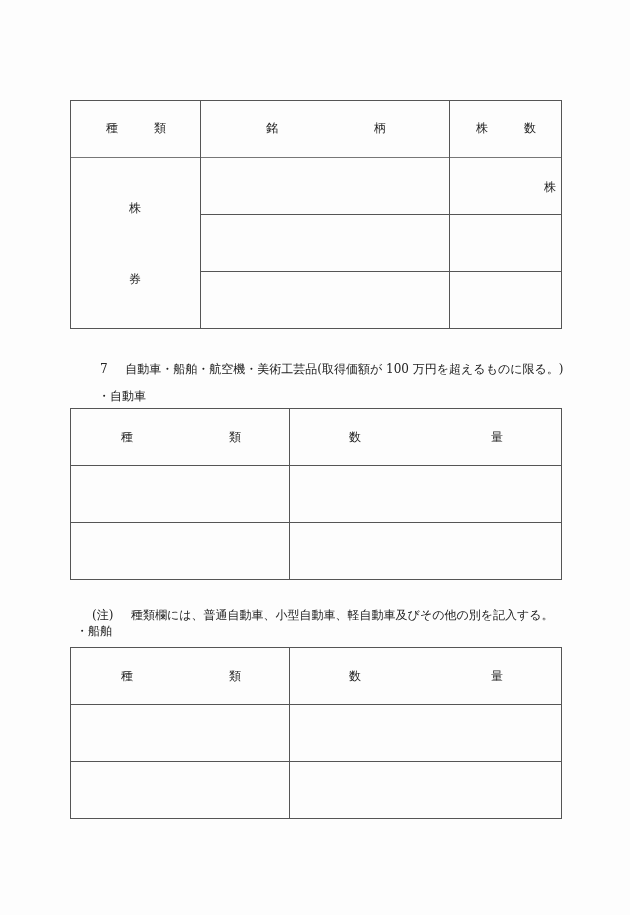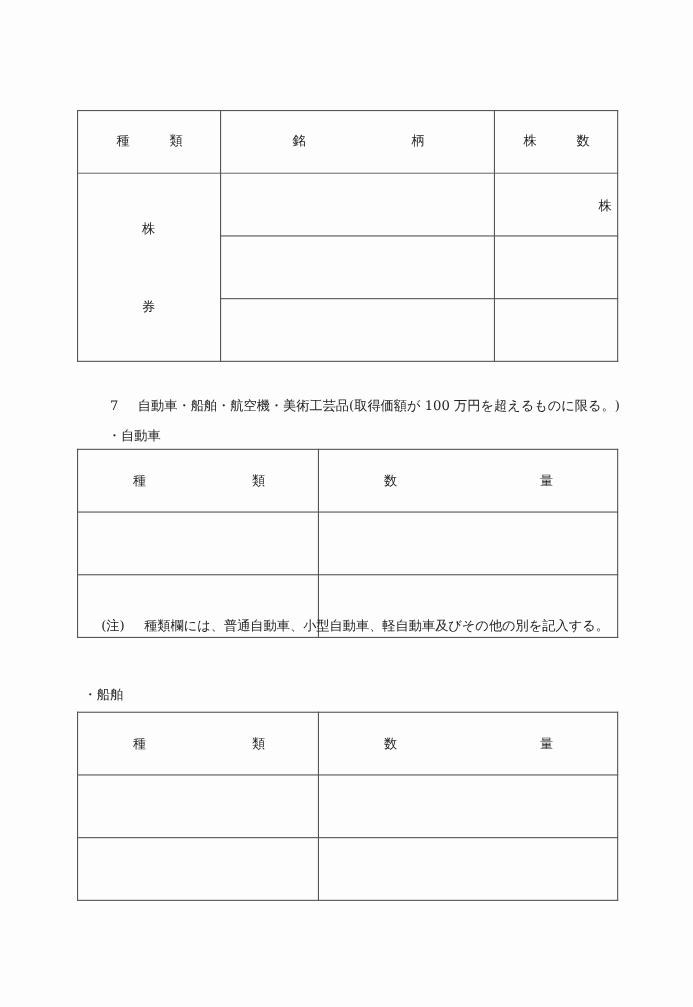--- a/index.html
+++ b/index.html
@@ -78,21 +78,21 @@
     <span class="txt">数</span>
     <span class="txt">量</span>
   </div>
 
   <div class="abs" style="left:71px; top:466px; width:218px; height:56px;"></div>
   <div class="abs" style="left:290px; top:466px; width:271px; height:56px;"></div>
   <div class="abs" style="left:71px; top:523px; width:218px; height:56px;"></div>
   <div class="abs" style="left:290px; top:523px; width:271px; height:56px;"></div>
 </div>
 
-<div class="abs txt" style="left:92px; top:562px;text-align:right;">
+<div class="abs txt" style="left:92px; top:608px;text-align:right;">
   <span>(注)</span>
   <span style="display:inline-block; width:10px;"></span>
   <span>種類欄には、普通自動車、小型自動車、軽自動車及びその他の別を記入する。</span>
 </div>
 
 <span class="abs txt" style="left:76px; top:625px;font-family:Liberation Mono, monospace;">・船舶</span>
 
 <div>
   <div class="line-h" style="left:70px; top:647px; width:492px;"></div>
   <div class="line-h" style="left:70px; top:704px; width:492px;"></div>

